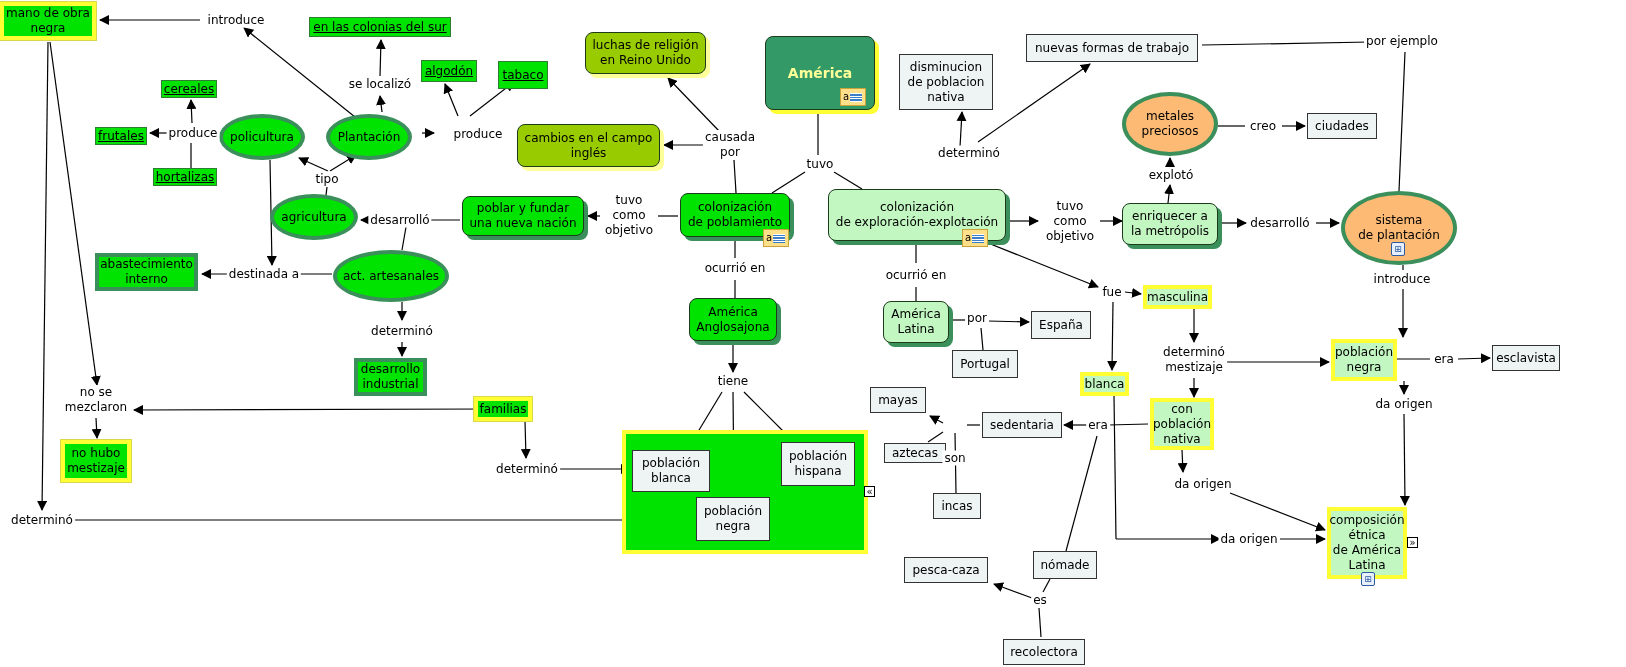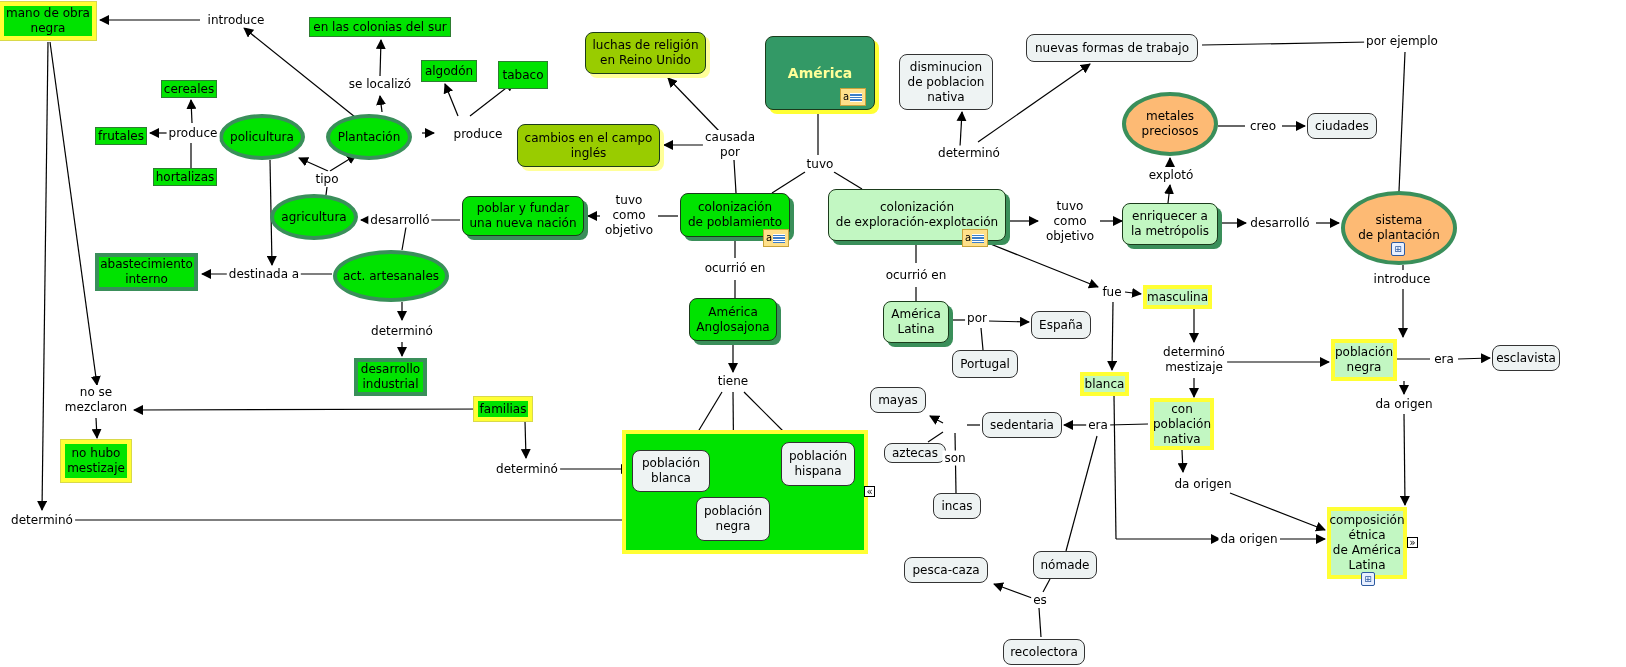--- a/index.html
+++ b/index.html
@@ -4,29 +4,29 @@
 <style>
   html, body { margin:0; padding:0; background:#ffffff; }
   body { width:1626px; height:667px; position:relative; overflow:hidden;
          font-family:"DejaVu Sans", sans-serif; font-size:12px; color:#000; }
   #links { position:absolute; left:0; top:0; width:1626px; height:667px; }
   .node { position:absolute; box-sizing:border-box; display:flex; align-items:center;
           justify-content:center; text-align:center; line-height:15px; white-space:pre-line; }
   .lbl  { position:absolute; background:#fff; text-align:center; line-height:15px;
           white-space:pre-line; transform:translate(-50%,-50%); padding:0 2px; }
   
-  .sq   { background:#1cd41c; border:1px solid #2e7d32; background:#00e300; }
+  .sq   { background:#1cd41c; border:1px solid #2e7d32; background:#00e300;text-decoration:underline; }
   .sqy  { background:#00e300; border:4px solid #ffff33; outline:1px solid #d9d94a; }
   .sqd  { background:#00e300; border:4px solid #3a8f5a; }
   .ell  { background:#00e300; border:4px solid #3a8f5a; border-radius:50%; }
   .ellp { background:#fdba74; border:4px solid #3a8f5a; border-radius:50%; }
   .rg   { background:#00e300; border:1.5px solid #1b3b1b; border-radius:8px; box-shadow:4px 4px 0 #3a8f5a; }
   .rp   { background:#c2f7c2; border:1.5px solid #1b3b1b; border-radius:8px; box-shadow:4px 4px 0 #3a8f5a; }
   .ro   { background:#99cc00; border:1.5px solid #1b3b1b; border-radius:8px; box-shadow:4px 4px 0 #ffff99; }
-  .rw   { background:#eef3f3; border:1.5px solid #333; border-radius:8px; }
+  .rw   { background:#eef3f3; border:1.5px solid #333; border-radius:0; }
   .ypg  { background:#c2f7c2; border:4px solid #ffff33; }
   .am   { background:#339966; border:1.5px solid #1b3b1b; border-radius:8px; box-shadow:4px 4px 0 #ffff33;
           color:#ffff99; font-weight:bold; font-size:14px; }
   .big  { position:absolute; background:#00e300; border:4px solid #ffff33; box-sizing:border-box; }
   .ico-note { position:absolute; width:26px; height:18px; background:#ffe08a; border:1px solid #c9a23a;
               font-size:10px; line-height:16px; text-align:left; padding-left:2px; box-sizing:border-box; }
   .ico-note::after { content:""; position:absolute; right:3px; top:4px; width:12px; height:9px;
               background:repeating-linear-gradient(#fff 0 1px,#3d7ec9 1px 2.5px); }
   .ico-sq { position:absolute; width:14px; height:14px; border:1px solid #2d5aa0; background:#e8f0ff;
             font-size:9px; line-height:13px; text-align:center; color:#2d5aa0; box-sizing:border-box; border-radius:2px; }

